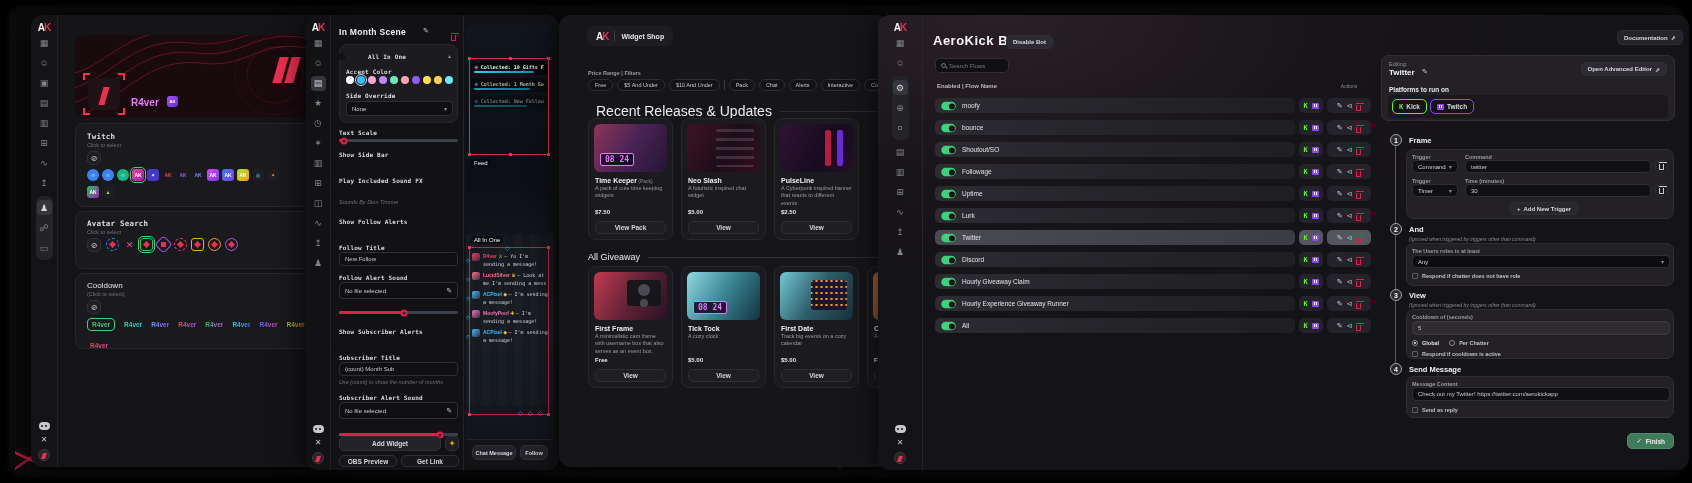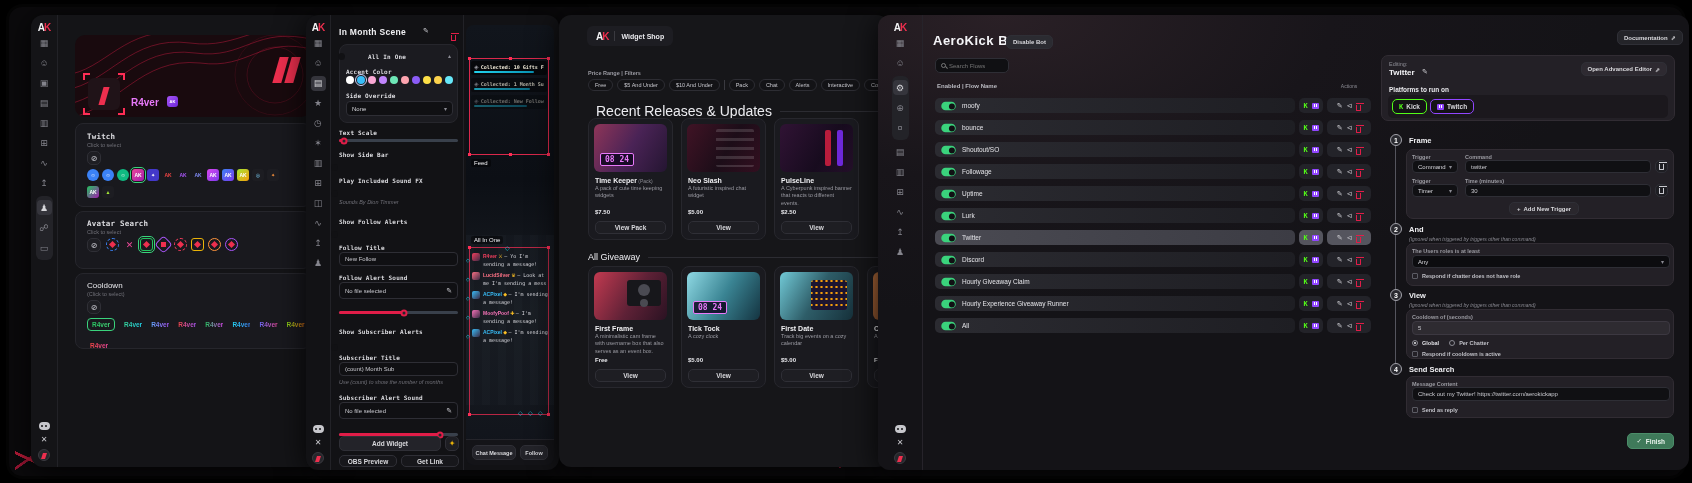--- a/index.html
+++ b/index.html
@@ -786,21 +786,21 @@
         </div>
         <div class="abs" style="left:5px;top:41px;display:flex;align-items:center;gap:4px;">
           <span class="chk"></span>
           <span style="font-size:5.5px;color:#c0c0c7;font-weight:bold;">Respond if cooldown is active</span>
         </div>
       </div>
 
       <div class="ncirc" style="left:9px;top:308px;">
             <span>4</span>
           </div>
-      <span class="abs" style="left:28px;top:310px;font-size:7.5px;font-weight:bold;color:#f0f0f3;">Send Search</span>
+      <span class="abs" style="left:28px;top:310px;font-size:7.5px;font-weight:bold;color:#f0f0f3;">Send Message</span>
       <div class="ecard" style="left:25px;top:321px;width:268px;height:42px;">
         <span class="abs elbl" style="left:5px;top:4px;">Message Content</span>
         <div class="abs inputbx" style="left:5px;top:10px;width:258px;height:14px;">
               <input class="raw" value="Check out my Twitter! https://twitter.com/aerokickapp" style="">
             </div>
         <div class="abs" style="left:5px;top:30px;display:flex;align-items:center;gap:4px;">
           <span class="chk"></span>
           <span style="font-size:5.5px;color:#c0c0c7;font-weight:bold;">Send as reply</span>
         </div>
       </div>

